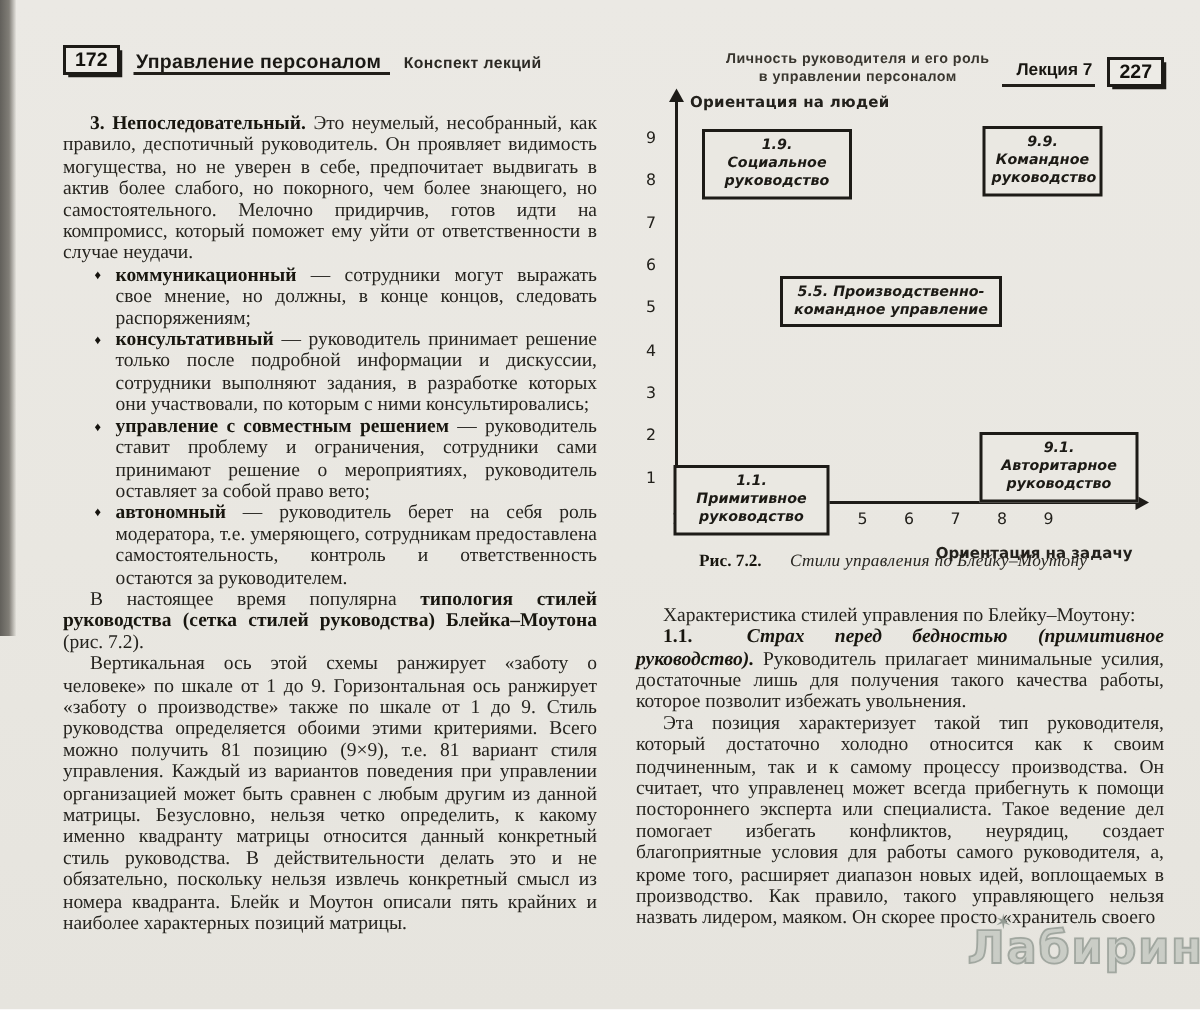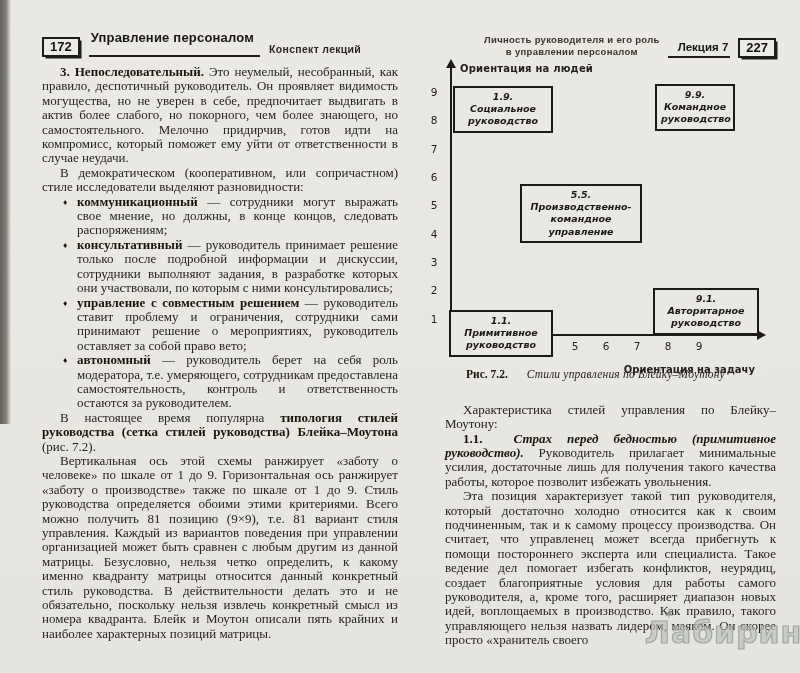--- a/index.html
+++ b/index.html
@@ -20,33 +20,33 @@
 
   
   .lp-header{display:flex;align-items:flex-end;gap:9px;font-family:"Liberation Sans",sans-serif;}
   .pagenum{
     display:inline-block;border:2px solid #1d1b17;padding:0 6px 1px 6px;
     font:bold 13px "Liberation Sans",sans-serif;background:#edebe6;color:#14120e;
     box-shadow:2.5px 2.5px 0 -1px #1d1b17;
   }
   .lp-title{
     font:bold 13px "Liberation Sans",sans-serif;color:#1a1814;
-    border-bottom:2px solid #221f1a;padding:0 6px 10px 2px;letter-spacing:.2px;
+    border-bottom:2px solid #221f1a;padding:0 6px 0 2px;letter-spacing:.2px;
   }
   .lp-sub{font:bold 10.5px "Liberation Sans",sans-serif;color:#2b2924;padding-bottom:2px;letter-spacing:.3px;}
 
   .rp-header{display:flex;justify-content:flex-end;align-items:flex-end;gap:8px;font-family:"Liberation Sans",sans-serif;}
   .rp-title{font:bold 9.5px "Liberation Sans",sans-serif;color:#39362f;text-align:center;line-height:1.25;letter-spacing:.3px;}
   .rp-lecture{
     font:bold 11.5px "Liberation Sans",sans-serif;color:#181611;
     border-bottom:2px solid #221f1a;padding:0 2px 3px 10px;white-space:nowrap;
   }
 
   
-  .body-text{margin-top:8px;font-size:13px;line-height:14.4px;text-align:justify;}
+  .body-text{margin-top:25px;font-size:13px;line-height:14.4px;text-align:justify;}
   .para{margin:0;text-indent:18px;}
   .b{font-weight:bold;color:#18160f;}
   .i{font-style:italic;padding-left:16px;}
   .bullet{display:flex;padding-left:21px;}
   .bullet-marker{flex:none;width:14px;font-size:8.5px;line-height:14.4px;color:#15130e;}
   .bullet-body{flex:1;display:block;text-align:justify;}
 
   
   .chart{position:relative;width:352px;height:334px;margin:4px 0 0 0;}
   .ylabel{position:absolute;left:36px;top:1px;font:bold 10px "DejaVu Sans",sans-serif;color:#23211c;letter-spacing:.2px;}
@@ -63,23 +63,23 @@
   .xticks{position:absolute;left:21px;top:278px;width:260px;
     display:flex;justify-content:space-between;
     font:10.5px "DejaVu Sans",sans-serif;color:#23211c;}
   .xticks .tick{width:12px;text-align:center;}
   .yticks .tick{line-height:11px;}
   .style-box{
     position:absolute;box-sizing:border-box;border:2px solid #1d1b17;background:#eae8e2;
     padding:3px 4px;text-align:center;
     font:bold italic 9.5px "DejaVu Sans",sans-serif;line-height:1.3;color:#1c1a15;
   }
-  .b19{left:29px;top:24px;width:100px;}
+  .b19{left:44px;top:24px;width:100px;}
   .b99{left:231px;top:22px;width:80px;}
-  .b55{left:96px;top:122px;width:122px;}
+  .b55{left:96px;top:122px;width:148px;}
   .b11{left:25px;top:224px;width:104px;margin-top:24px;}
   .b91{left:229px;top:226px;width:106px;}
   .fig-caption{position:absolute;left:42px;top:306px;font-size:11.5px;white-space:nowrap;}
   .fig-caption .i{letter-spacing:.2px;}
 
   
   .watermark{position:absolute;left:645px;top:615px;pointer-events:none;}
   .wm-text{
     font:bold 30px "DejaVu Sans",sans-serif;letter-spacing:1px;
     color:rgba(226,229,224,0.35);
@@ -95,21 +95,20 @@
   <div class="scan-edge"></div>
 
   <section class="page left">
     <header class="lp-header">
       <span class="pagenum">172</span>
       <span class="lp-title">Управление персоналом</span>
       <span class="lp-sub">Конспект лекций</span>
     </header>
     <div class="body-text">
         <p class="para"><span class="b">3. Непоследовательный. </span><span>Это неумелый, несобранный, как правило, деспотичный руководитель. Он проявляет видимость могущества, но не уверен в себе, предпочитает выдвигать в актив более слабого, но покорного, чем более знающего, но самостоятельного. Мелочно придирчив, готов идти на компромисс, который поможет ему уйти от ответственности в случае неудачи.</span></p>
-        <p class="para"><span>В демократическом (кооперативном, или сопричастном) стиле исследователи выделяют разновидности:</span></p>
         <div class="bullet">
           <span class="bullet-marker">♦</span>
           <div class="bullet-body"><span class="b">коммуникационный</span><span> — сотрудники могут выражать свое мнение, но должны, в конце концов, следовать распоряжениям;</span></div>
         </div>
         <div class="bullet">
           <span class="bullet-marker">♦</span>
           <div class="bullet-body"><span class="b">консультативный</span><span> — руководитель принимает решение только после подробной информации и дискуссии, сотрудники выполняют задания, в разработке которых они участвовали, по которым с ними консультировались;</span></div>
         </div>
         <div class="bullet">
           <span class="bullet-marker">♦</span>
@@ -164,21 +163,21 @@
         </div>
       <div class="xlabel">Ориентация на задачу</div>
       <div class="style-box b19">1.9. Социальное руководство</div>
       <div class="style-box b99">9.9. Командное руководство</div>
       <div class="style-box b55">5.5. Производственно-командное управление</div>
       <div class="style-box b11">1.1. Примитивное руководство</div>
       <div class="style-box b91">9.1. Авторитарное руководство</div>
       <figcaption class="fig-caption"><span class="b">Рис. 7.2. </span><span class="i">Стили управления по Блейку–Моутону</span></figcaption>
     </figure>
 
-    <div class="body-text" style="margin-top:7px;margin-left:21px;">
+    <div class="body-text" style="margin-top:7px;">
         <p class="para"><span>Характеристика стилей управления по Блейку–Моутону:</span></p>
         <p class="para"><span class="b">1.1. </span><span class="b i">Страх перед бедностью (примитивное руководство).</span><span> Руководитель прилагает минимальные усилия, достаточные лишь для получения такого качества работы, которое позволит избежать увольнения.</span></p>
         <p class="para"><span>Эта позиция характеризует такой тип руководителя, который достаточно холодно относится как к своим подчиненным, так и к самому процессу производства. Он считает, что управленец может всегда прибегнуть к помощи постороннего эксперта или специалиста. Такое ведение дел помогает избегать конфликтов, неурядиц, создает благоприятные условия для работы самого руководителя, а, кроме того, расширяет диапазон новых идей, воплощаемых в производство. Как правило, такого управляющего нельзя назвать лидером, маяком. Он скорее просто «хранитель своего</span></p>
       </div>
   </section>
 
   <div class="watermark">
     <span class="wm-sun">✶</span>
     <span class="wm-text">Лабиринт</span>
   </div>

